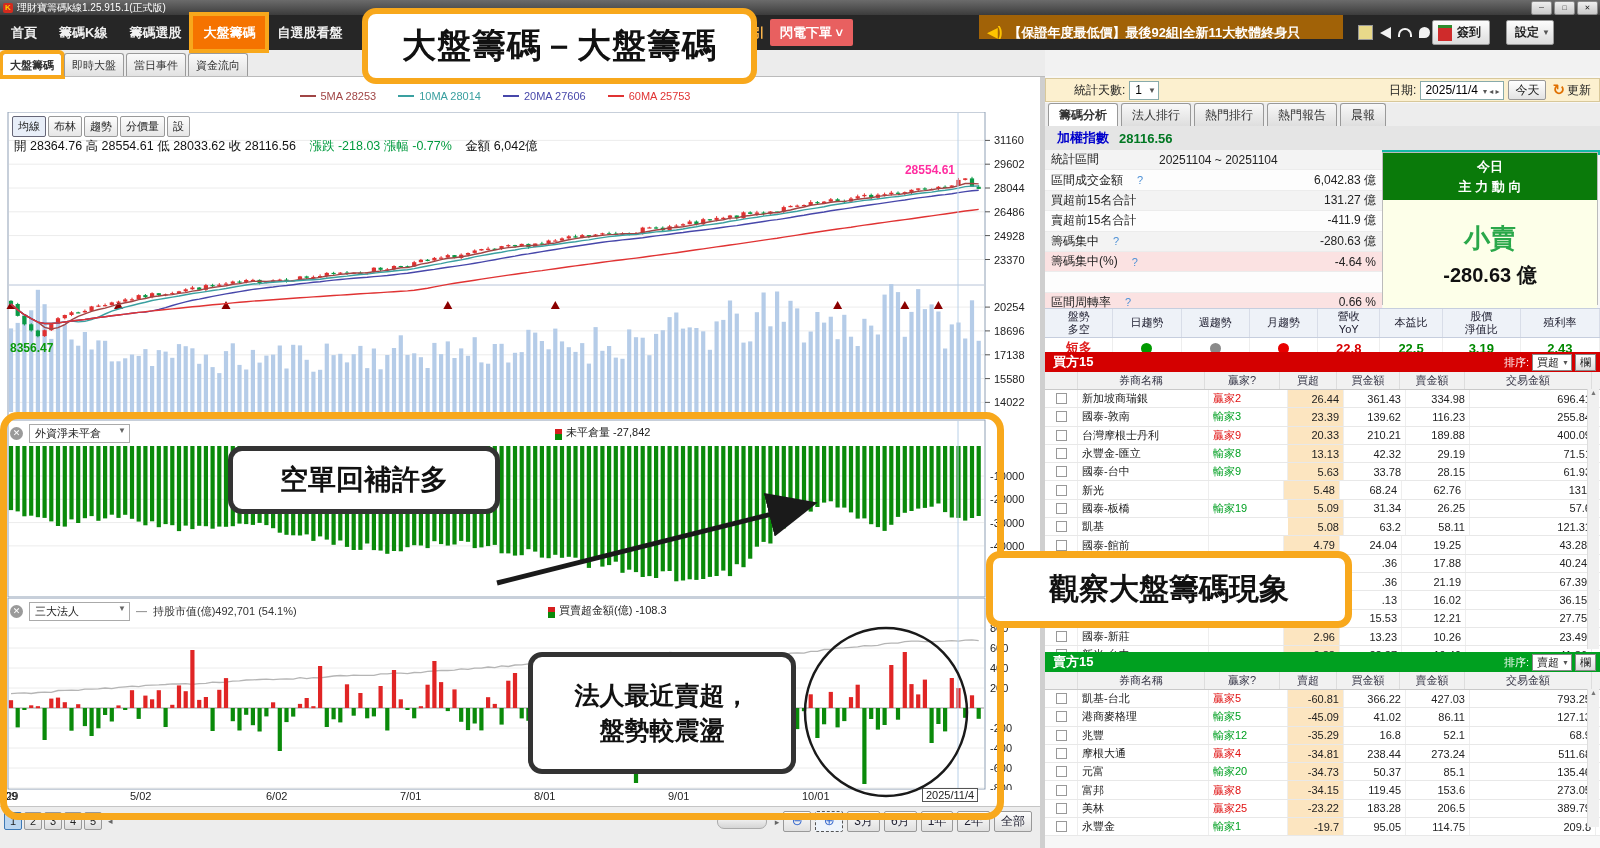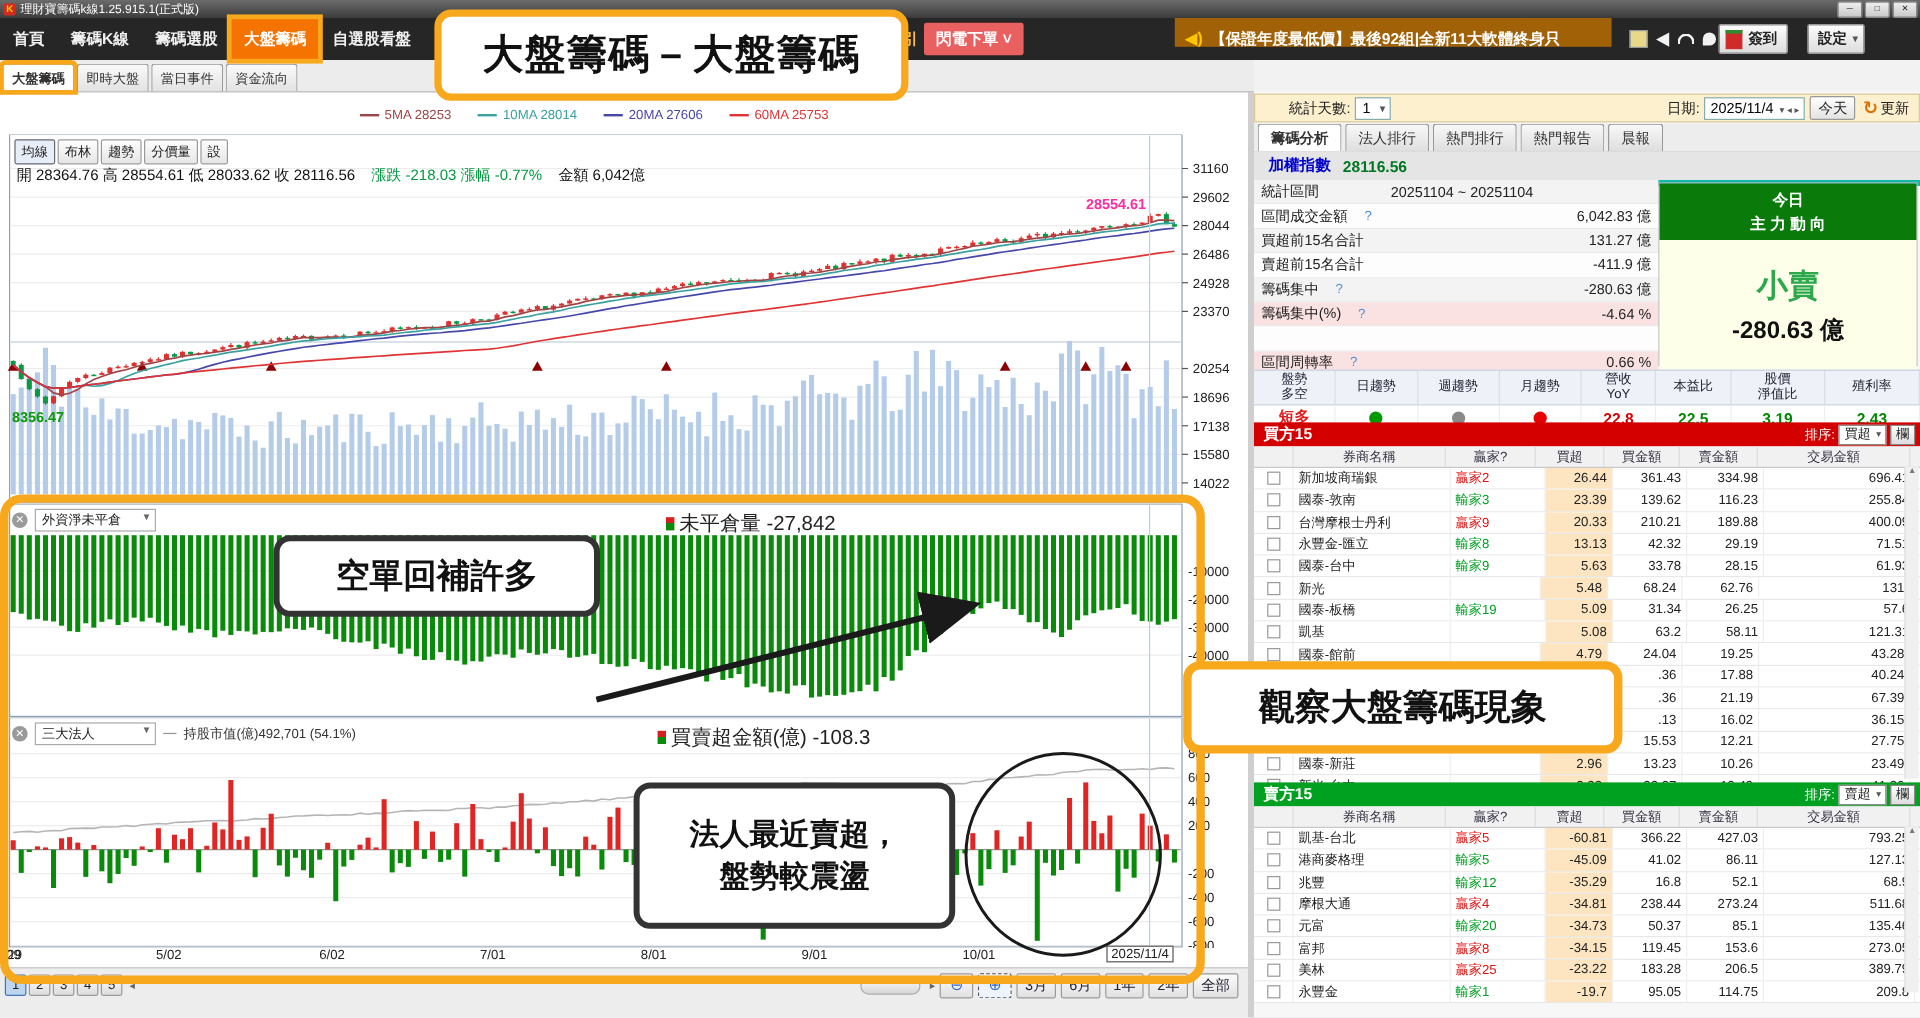--- a/index.html
+++ b/index.html
@@ -42,21 +42,21 @@
   .panesvg{position:absolute;left:0;}
   .ctoolbar{position:absolute;left:12px;top:40px;display:flex;gap:2px;z-index:8;}
   .cbtn{font-size:11px;color:#222;background:linear-gradient(#fdfdfd,#e6e6e6);border:1px solid #999;border-radius:2px;padding:2px 5px;}
   .cbtn.active{background:#e8eef8;border-color:#667;}
   .ohlcrow{position:absolute;left:14px;top:62px;font-size:12.5px;color:#111;z-index:8;white-space:nowrap;}
   .ohlcrow .grn{color:#009a3e;}
   .paneheader{position:absolute;height:20px;display:flex;align-items:center;gap:6px;z-index:8;font-size:11px;color:#333;}
   .closeicon{width:13px;height:13px;border-radius:50%;background:#9a9a9a;color:#fff;font-size:9px;line-height:13px;text-align:center;}
   .ddown{background:#fff;border:1px solid #aaa;font-size:11px;color:#222;padding:1px 14px 1px 5px;position:relative;min-width:80px;}
   .ddown .car{position:absolute;right:3px;top:1px;font-size:8px;color:#666;}
-  .legright{position:absolute;display:flex;align-items:center;gap:4px;font-size:17px;color:#222;z-index:8;}
+  .legright{position:absolute;display:flex;align-items:flex-end;gap:4px;font-size:11px;color:#222;z-index:8;}
   .cndl{width:7px;height:11px;background:linear-gradient(#d61f1f 0 45%,#0a8a0a 45% 100%);}
   .xaxisrow{position:absolute;left:0;top:713px;width:1045px;height:18px;font-size:11px;color:#222;z-index:8;}
   .xaxisrow span{position:absolute;top:1px;}
   .xlast{border:1px solid #555;background:#fff;padding:0 3px;}
   .x2nd{position:absolute;left:0;top:13px;font-size:11px;color:#222;}
   
   .bigframe{position:absolute;left:0;top:412px;width:990px;height:394px;border:7px solid #f8a81c;border-radius:18px;z-index:42;pointer-events:none;}
   .callout-top{position:absolute;left:362px;top:8px;width:383px;height:64px;background:#fff;border:6px solid #f8a81c;border-radius:14px;z-index:60;display:flex;align-items:center;justify-content:center;font-size:34px;font-weight:bold;color:#111;letter-spacing:1px;}
   .callout-observe{position:absolute;left:986px;top:551px;width:366px;height:77px;background:#fff;border:7px solid #f8a81c;border-radius:14px;z-index:45;display:flex;align-items:center;justify-content:center;font-size:30px;font-weight:bold;color:#111;box-sizing:border-box;}
   .callout-dark{position:absolute;background:#fff;border:5px solid #333;border-radius:14px;z-index:45;display:flex;flex-direction:column;align-items:center;justify-content:center;color:#111;font-weight:bold;}

